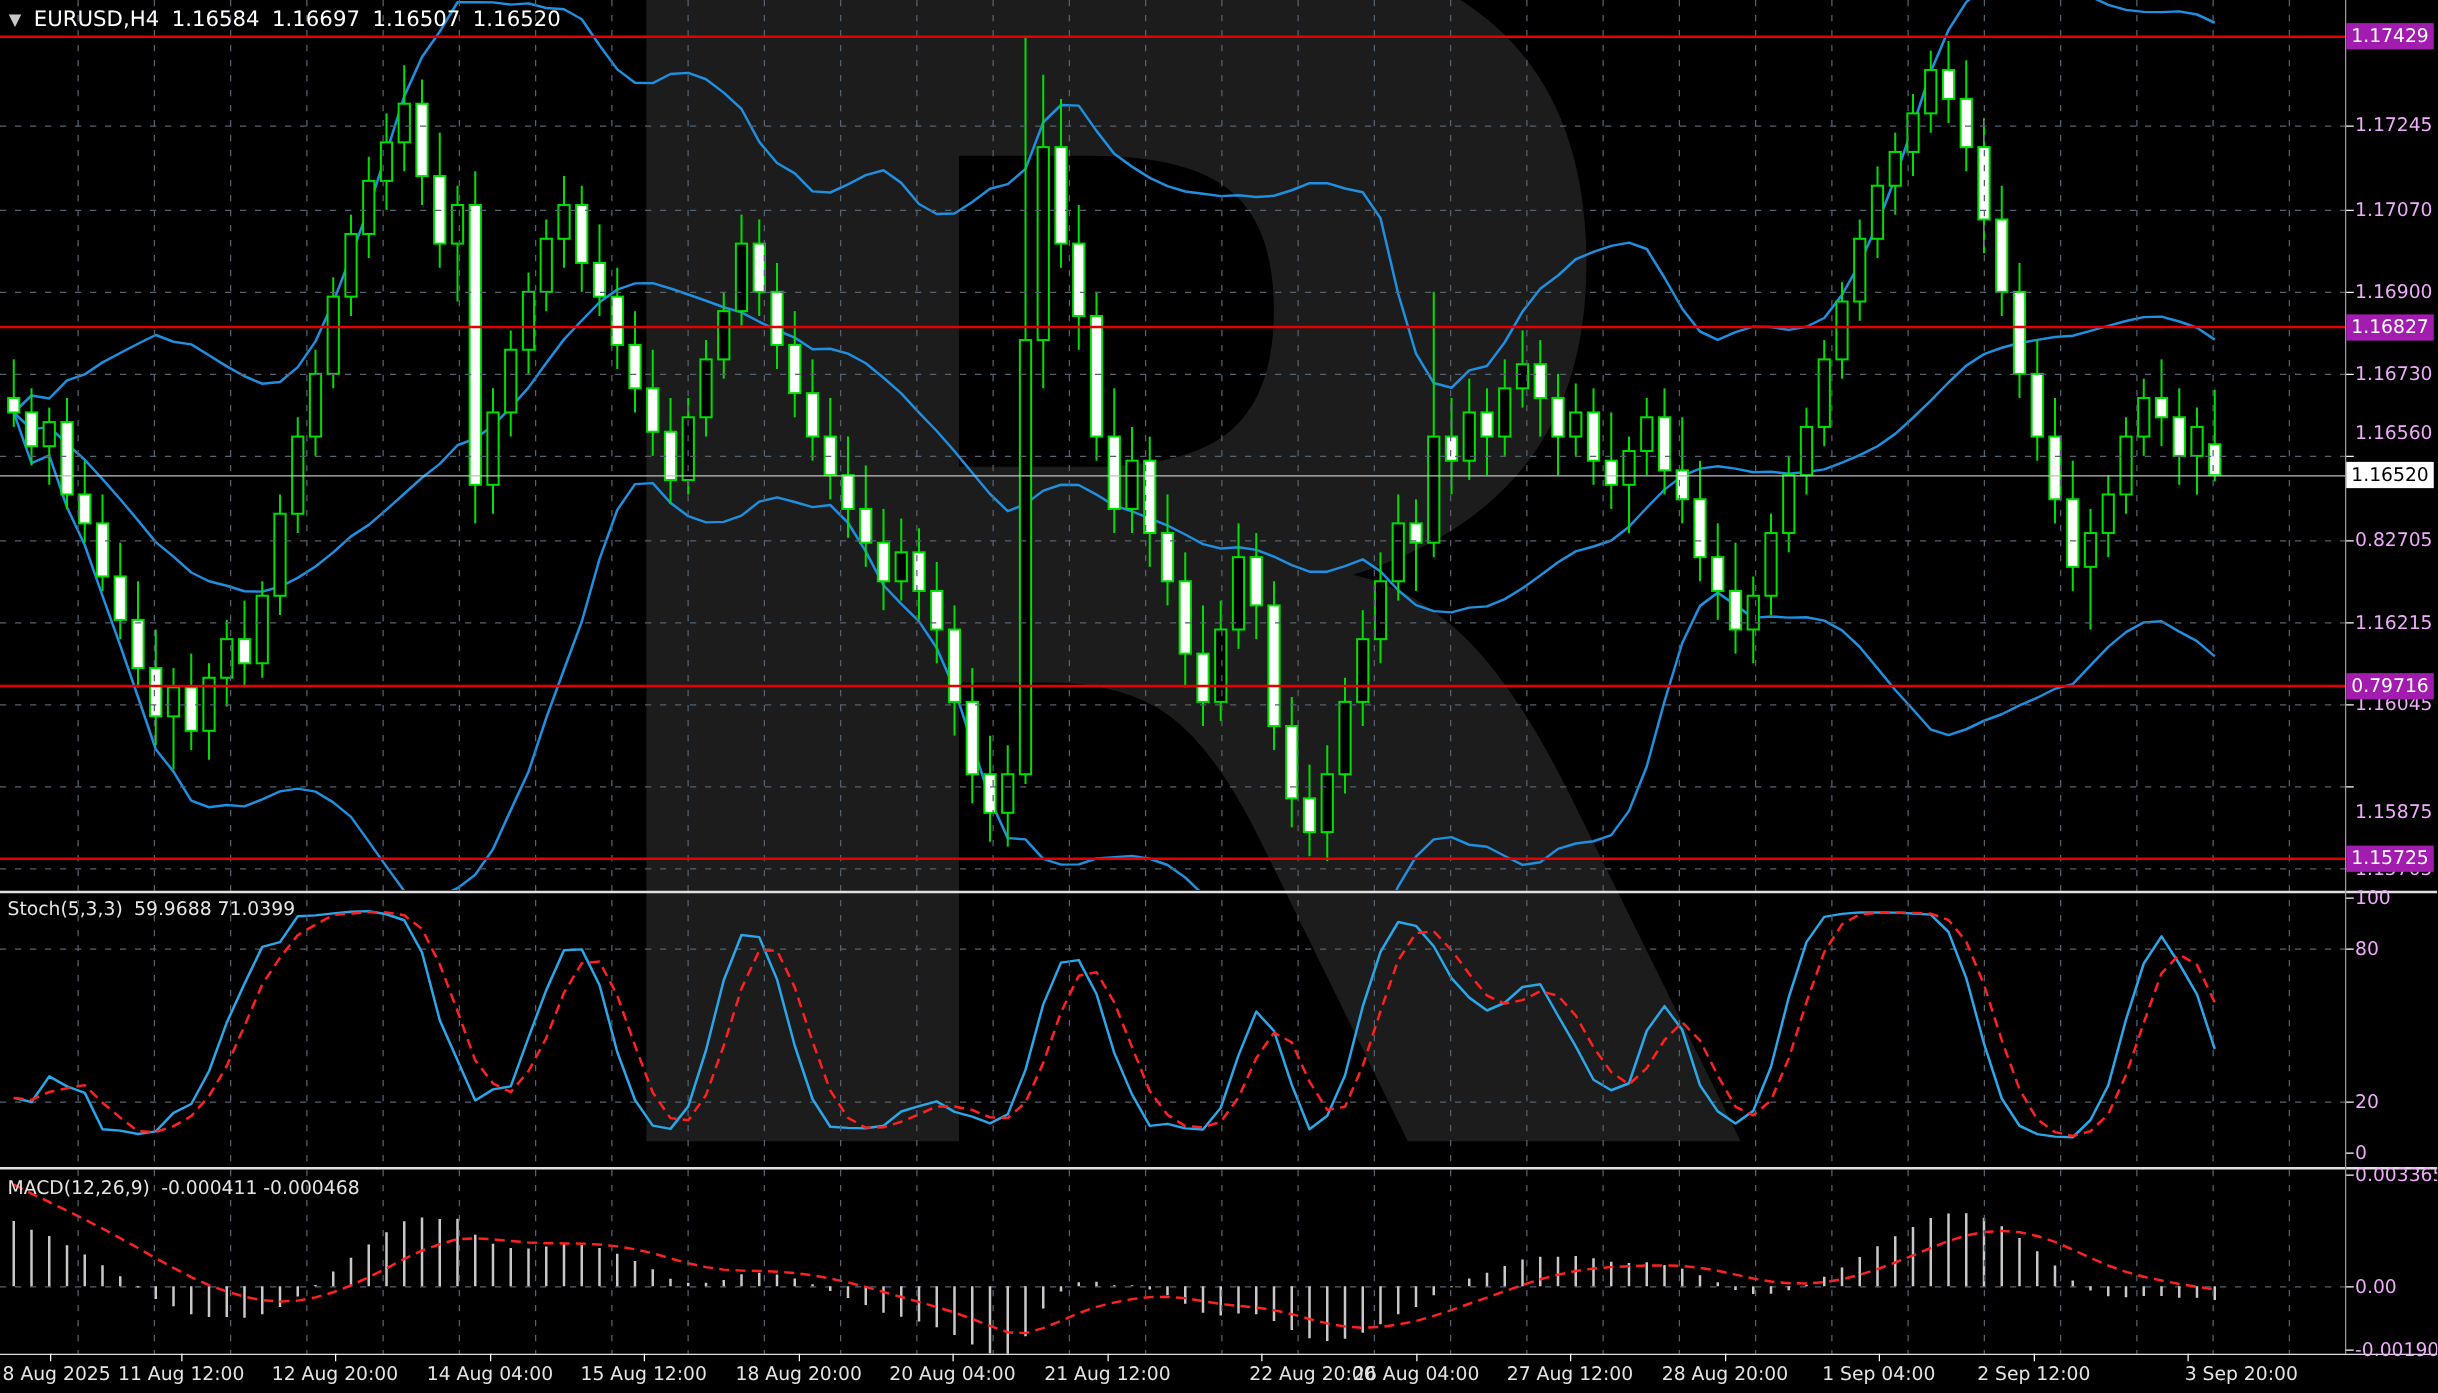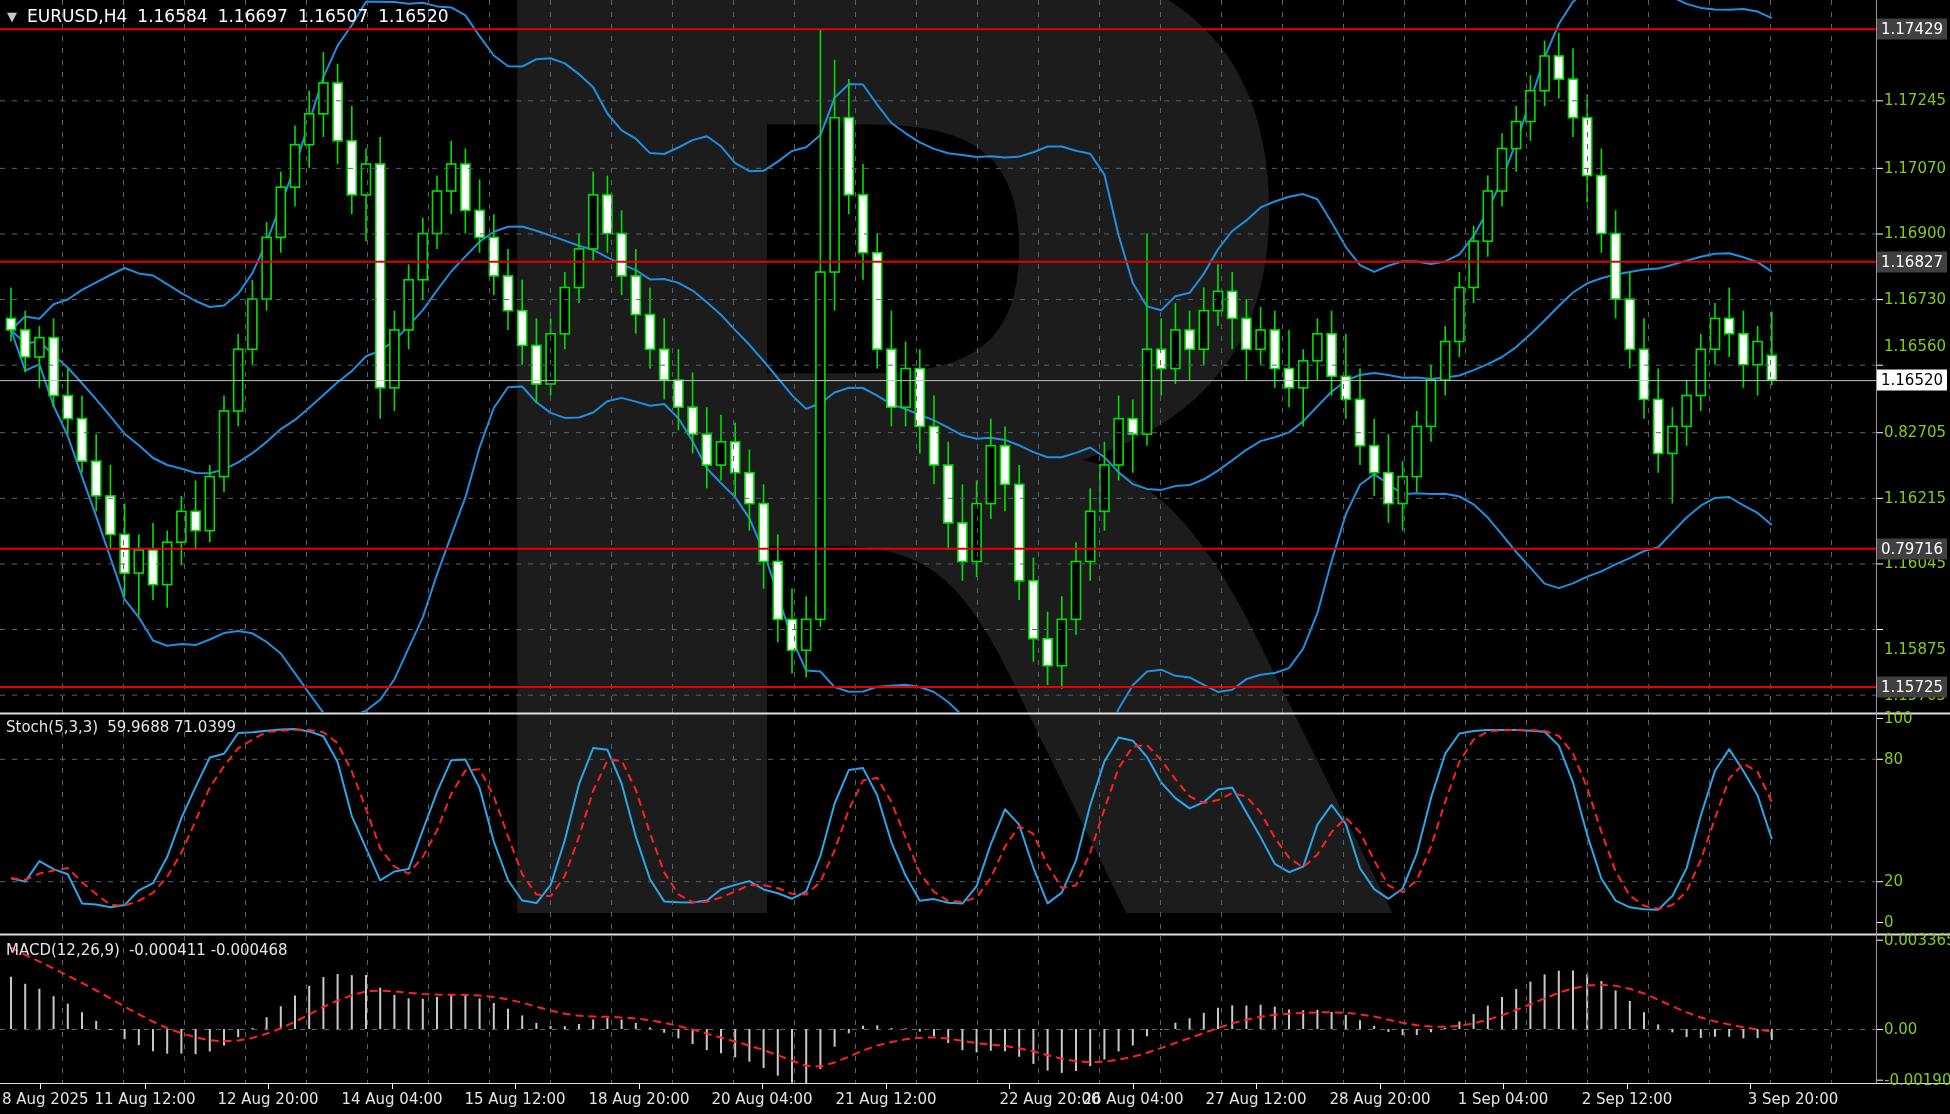--- a/index.html
+++ b/index.html
@@ -1,27 +1,27 @@
 <!DOCTYPE html>
 <html><head>
 <meta charset="utf-8">
 <style>
   html,body{margin:0;padding:0;background:#000;}
   #app{position:relative;width:1950px;height:1114px;background:#000;overflow:hidden;
        font-family:"DejaVu Sans",sans-serif;}
   #wm-logo{position:absolute;left:395px;top:-212px;z-index:1;
            font:700 1330px/1.0 "DejaVu Sans",sans-serif;color:#1c1c1c;user-select:none;}
   #chart-svg{position:absolute;left:0;top:0;z-index:2;}
-  .lbl{position:absolute;color:#84cc16;font-size:15px;white-space:nowrap;z-index:3;}
+  .lbl{position:absolute;color:#f0abfc;font-size:15px;white-space:nowrap;z-index:3;}
   .axis-lbl{left:1884px;transform:translateY(-50%);}
   .time-lbl{top:1090px;transform:translateX(-50%);color:#e4e4e4;}
   .time-lbl.first{transform:none;}
   .badge{position:absolute;left:1877px;z-index:4;transform:translateY(-50%);
          font-size:15px;padding:1px 4px 2px 4px;white-space:nowrap;}
-  .badge.red{background:#404040;color:#fff;}
+  .badge.red{background:#a21caf;color:#fff;}
   .badge.white{background:#fff;color:#000;}
   #title-bar{position:absolute;left:7px;top:6px;z-index:3;display:flex;gap:10px;
              color:#fff;font-size:17px;align-items:center;}
   #title-bar .marker{color:#c8c8c8;font-size:13px;}
   .panel-label{position:absolute;left:6px;z-index:3;color:#e5e5e5;font-size:15px;display:flex;gap:9px;}
   #wm-text{position:absolute;left:430px;top:1087px;z-index:5;color:rgba(185,185,185,.62);
            font-size:21px;white-space:nowrap;}
 </style>
 </head>
 <body>

